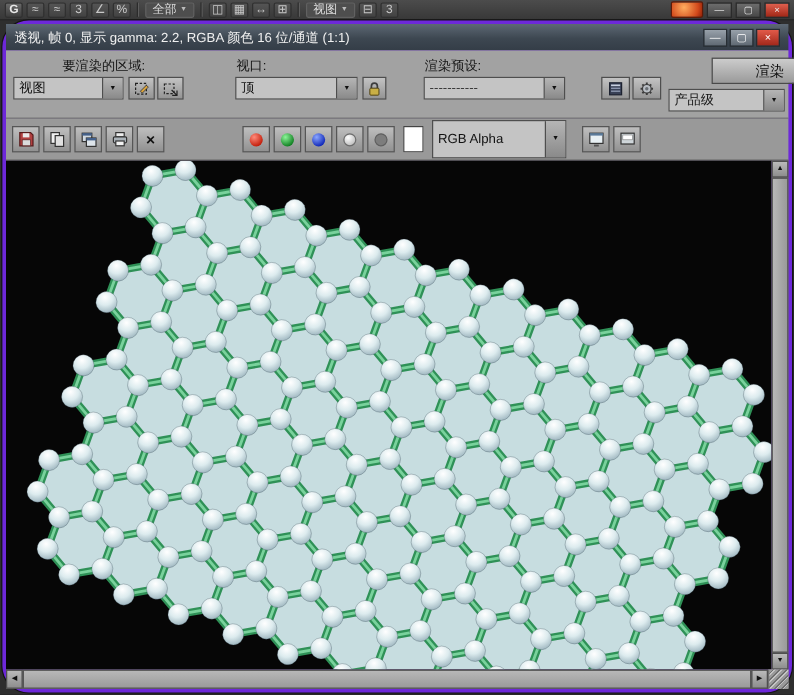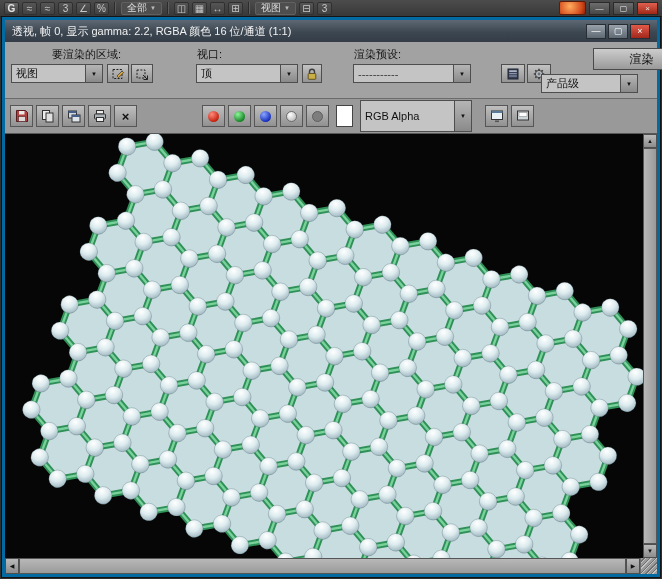--- a/index.html
+++ b/index.html
@@ -18,22 +18,22 @@
         color:#ddd;font-size:10px;padding:0 5px;height:13px;box-sizing:border-box;}
   .chip .arr{font-size:6px;color:#bbb;}
   .spacer{flex:1;}
   .hot{width:25px;height:12px;border-radius:2px;border:1px solid #5e1a08;
        background:radial-gradient(circle at 40% 35%,#ffac5f,#d2491b 70%,#8e2008);}
   .winbtn{width:21px;height:13px;display:flex;align-items:center;justify-content:center;font-size:8px;color:#e9e9e9;
           background:linear-gradient(#6d6d6d,#474747);border:1px solid #2a2a2a;box-sizing:border-box;}
   .winbtn.close{background:linear-gradient(#e0604f,#a02616);}
 
   
-  .rfw{position:absolute;left:2px;top:17px;width:658px;height:560px;background:#0369a1;
-       box-shadow:0 0 0 1px #141414;}
+  .rfw{position:absolute;left:2px;top:17px;width:658px;height:560px;background:#6d28d9;
+       box-shadow:0 0 0 1px #141414;border-radius:22px;}
   .titlebar{position:absolute;left:3px;top:3px;width:652px;height:22px;box-sizing:border-box;
             background:linear-gradient(#5d6874,#3d4751 55%,#343d47);display:flex;align-items:center;
             padding:0 7px;color:#f0f0f0;font-size:11px;white-space:nowrap;}
   .tspacer{flex:1;}
   .tbtn{width:20px;height:15px;margin-left:2px;display:flex;align-items:center;justify-content:center;
         color:#fff;font-size:9px;background:linear-gradient(#98a1aa,#5f6973);border:1px solid #272d33;box-sizing:border-box;}
   .tbtn.close{background:linear-gradient(#e25a49,#a1271a);}
 
   
   .toolbar1{position:absolute;left:3px;top:25px;width:652px;height:57px;background:#a2a2a2;
@@ -177,21 +177,21 @@
             <path d="M7 1.8 V3.4 M7 10.6 V12.2 M1.8 7 H3.4 M10.6 7 H12.2 M3.3 3.3 l1.1 1.1 M9.6 9.6 l1.1 1.1 M10.7 3.3 l-1.1 1.1 M4.4 9.6 l-1.1 1.1"></path>
           </g>
           <circle cx="7" cy="7" r="3.6" fill="#b9bec4" stroke="#3c3c3c"></circle>
           <circle cx="7" cy="7" r="1.4" fill="#6a6f75"></circle>
         </svg>
       </div>
 
       <div class="bigbtn" style="left:552px;top:6px;width:97px;height:22px;">
         <span>渲染</span>
       </div>
-      <div class="combo" style="left:536px;top:32px;width:97px;">
+      <div class="combo" style="left:552px;top:32px;width:97px;">
         <span class="val">产品级</span>
         <span class="cbtn">▼</span>
       </div>
     </div>
 
     <div class="toolbar2">
       <div class="t2btn">
         <svg class="gi" width="14" height="14" viewBox="0 0 14 14">
           <path d="M1.5 1.5 H10.5 L12.5 3.5 V12.5 H1.5 Z" fill="#b24040" stroke="#571c1c"></path>
           <rect x="4" y="2" width="5.5" height="3.5" fill="#e9e9e9"></rect>

